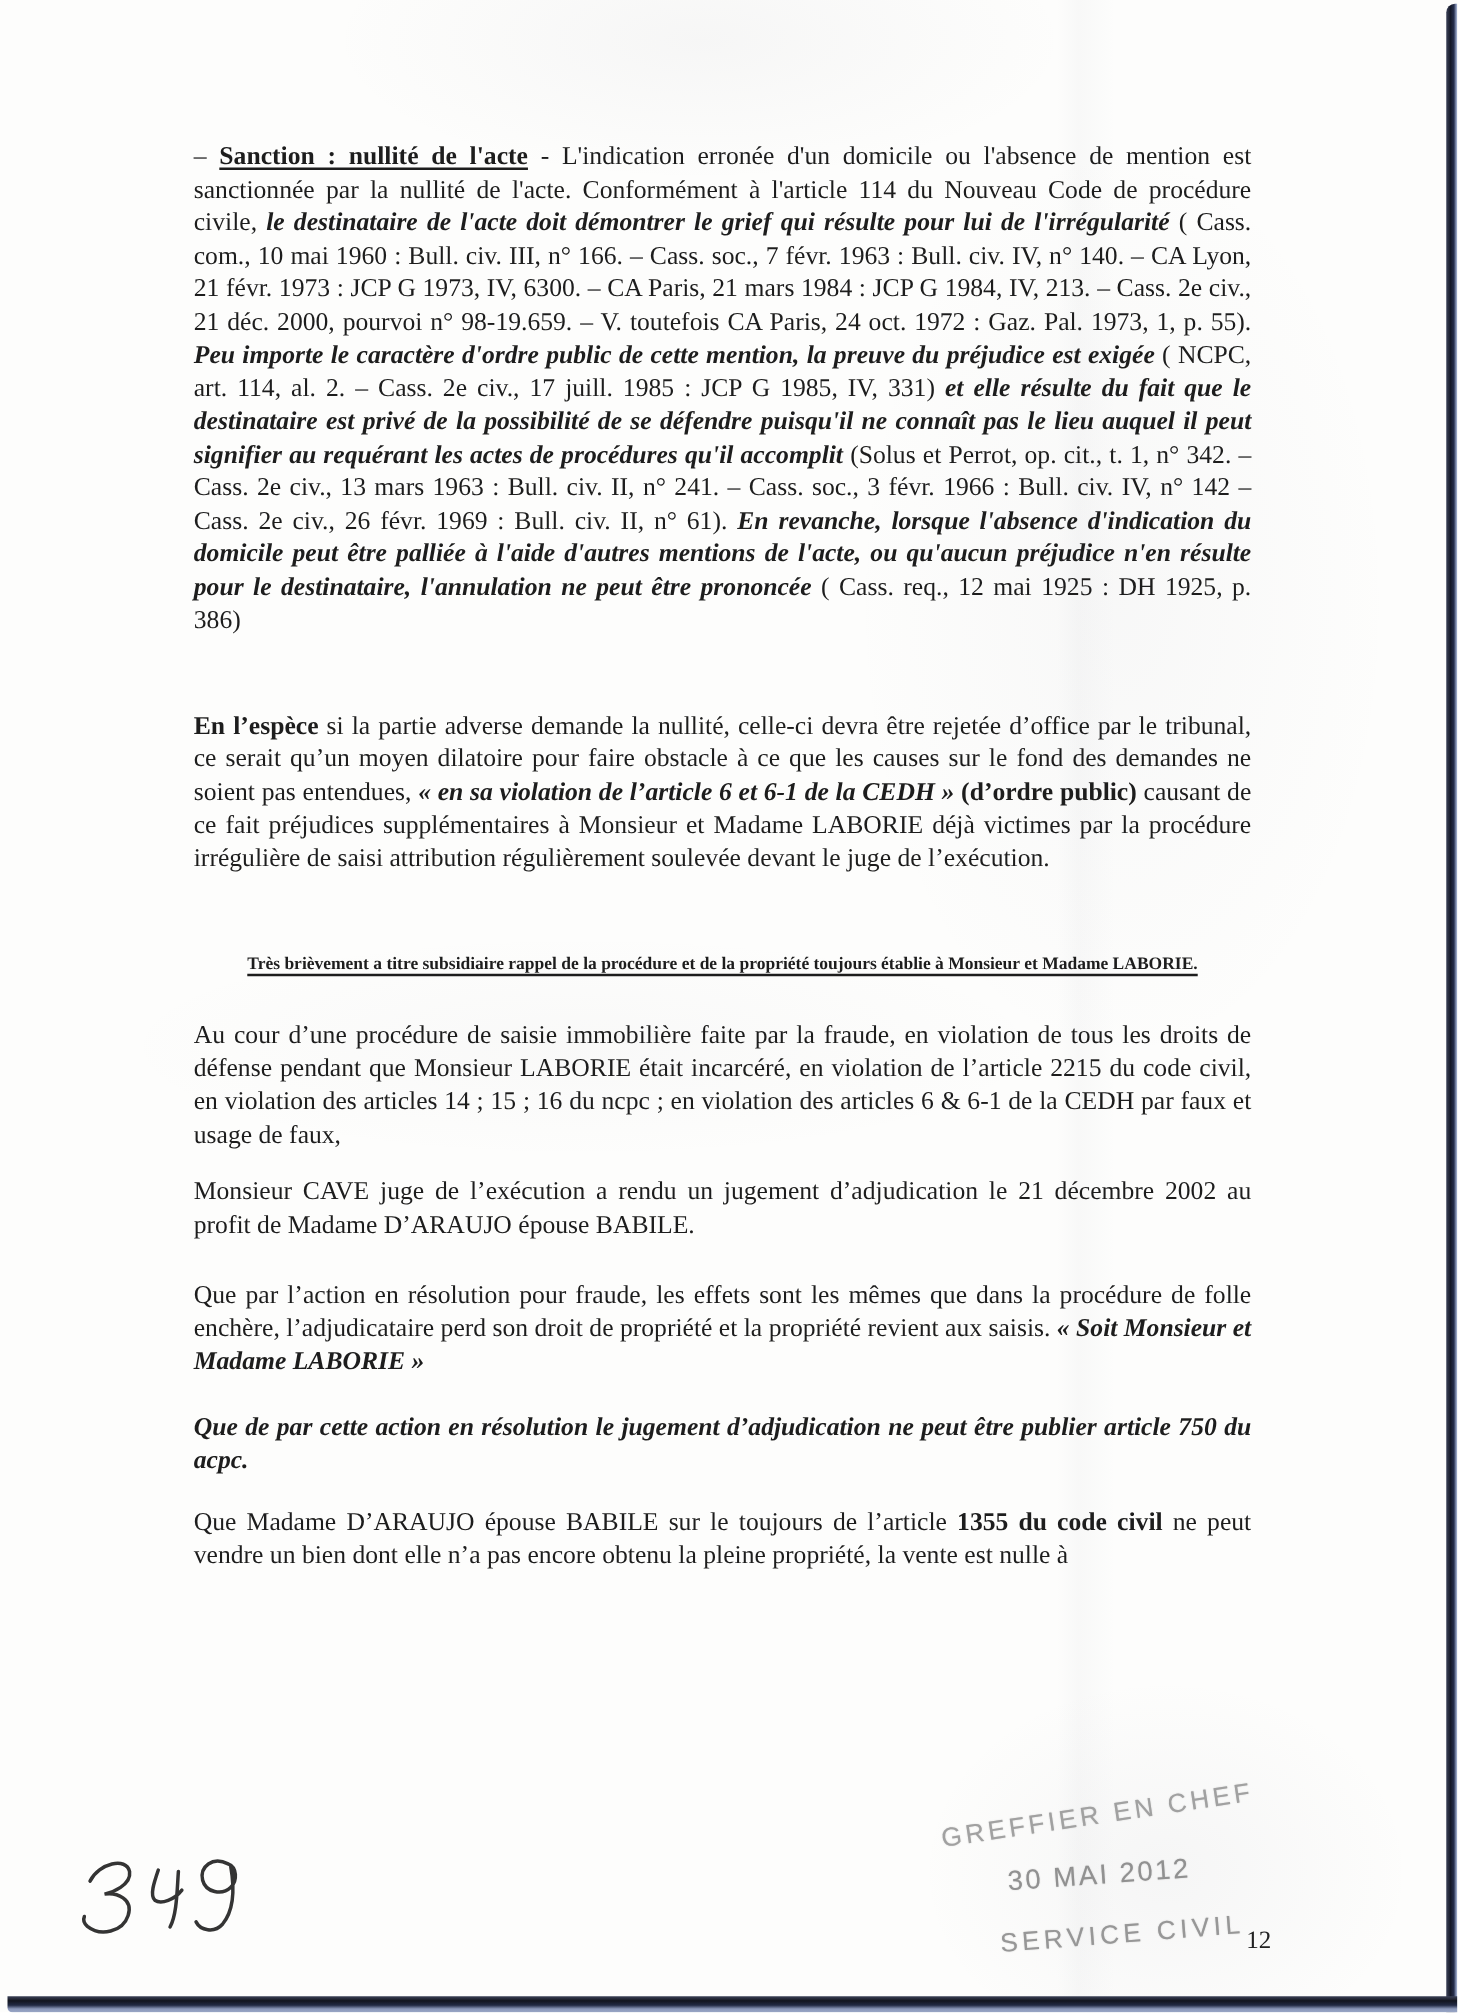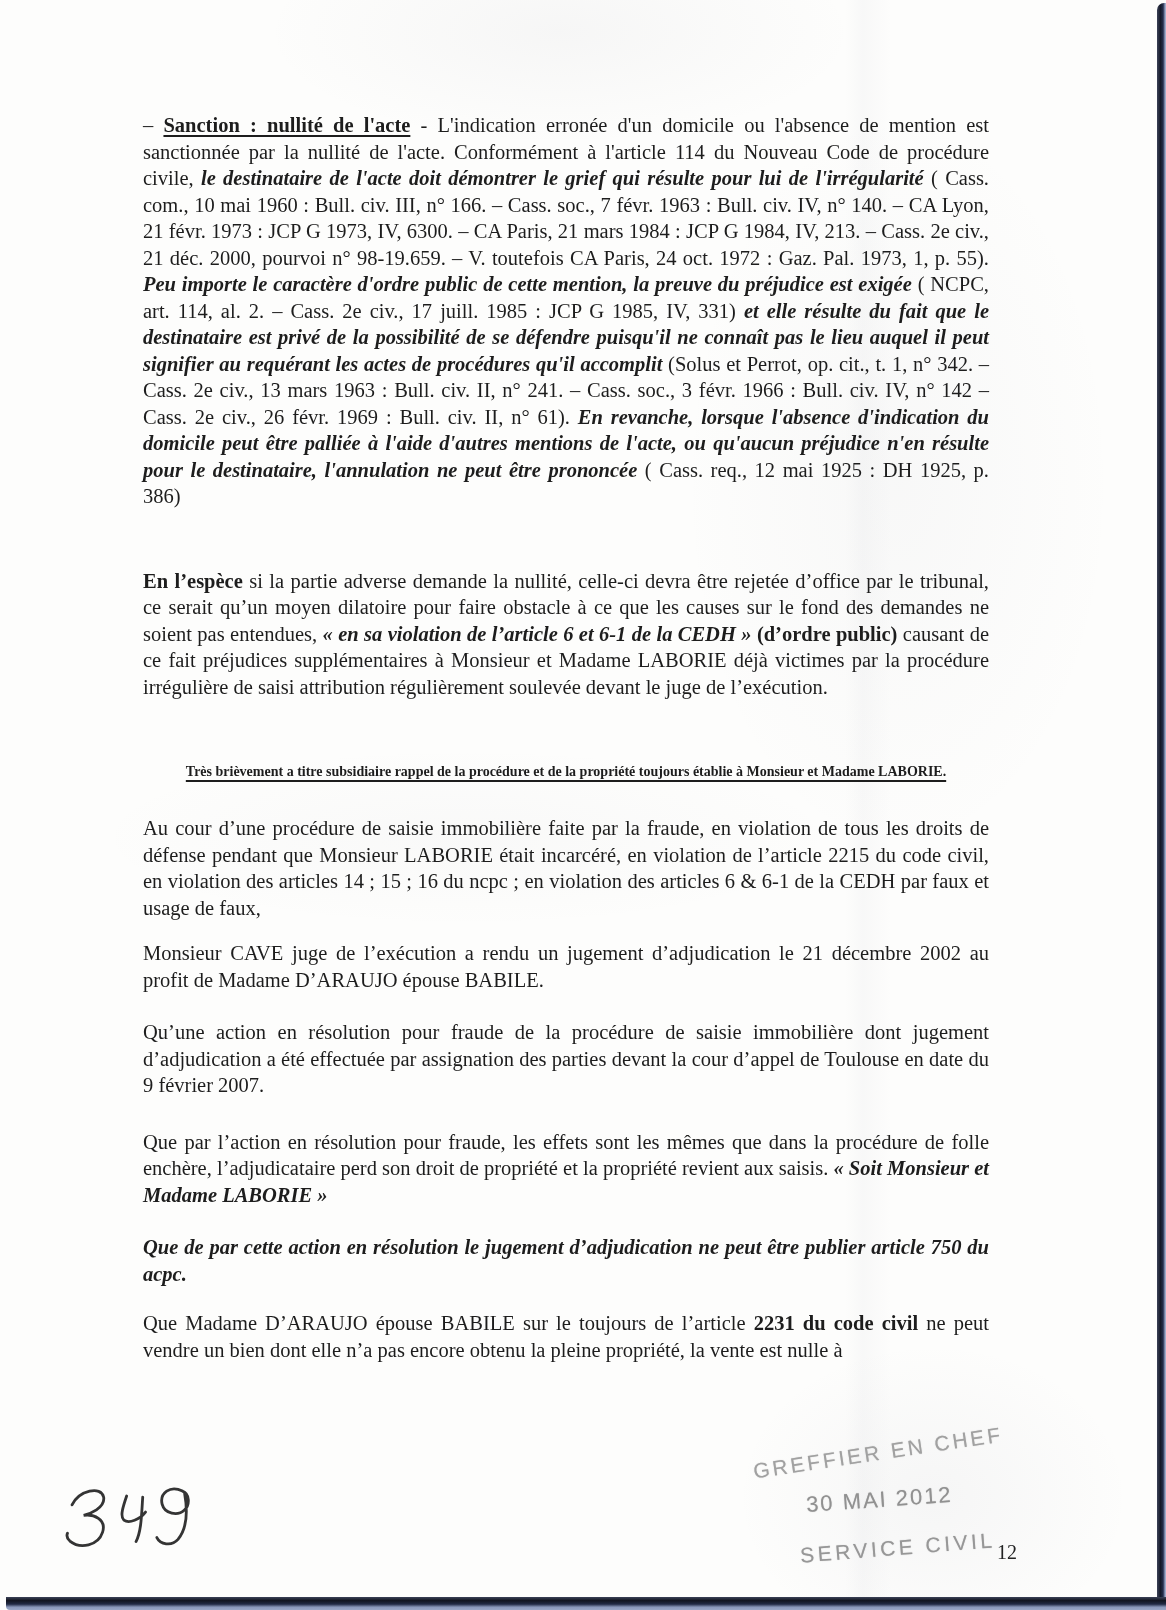--- a/index.html
+++ b/index.html
@@ -11,21 +11,21 @@
       radial-gradient(ellipse 420px 160px at 48% 2%, rgba(130,130,142,.055), transparent 70%),
       radial-gradient(ellipse 300px 520px at 77% 30%, rgba(120,122,140,.04), transparent 72%),
       radial-gradient(ellipse 280px 220px at 80% 93%, rgba(118,120,140,.055), transparent 70%),
       radial-gradient(ellipse 500px 120px at 40% 52%, rgba(125,125,138,.03), transparent 75%),
       linear-gradient(90deg, transparent 0 72.5%, rgba(110,115,135,.035) 74%, transparent 76.5% 100%),
       #fdfdfc;
     font-family:"Liberation Serif","DejaVu Serif",serif;
     color:#1d1d1d;
   }
   .content{
-    position:absolute;left:143px;top:112px;width:846px;
+    position:absolute;left:155px;top:112px;width:846px;
     font-size:20.5px;line-height:26.5px;
     text-align:justify;
   }
   .content p{margin:0;}
   .bi{font-weight:bold;font-style:italic;}
   .b{font-weight:bold;}
   .u{text-decoration:underline;text-decoration-thickness:2px;text-underline-offset:3px;}
   .para-espece{margin-top:58px !important;font-family:Liberation Serif, serif;}
   .heading{
     margin-top:56px !important;
@@ -93,27 +93,26 @@
     <p><span>– </span><span class="b u">Sanction : nullité de l'acte</span><span> - L'indication erronée d'un domicile ou l'absence de mention est sanctionnée par la nullité de l'acte. Conformément à l'article 114 du Nouveau Code de procédure civile, </span><span class="bi">le destinataire de l'acte doit démontrer le grief qui résulte pour lui de l'irrégularité</span><span> ( Cass. com., 10 mai 1960 : Bull. civ. III, n° 166. – Cass. soc., 7 févr. 1963 : Bull. civ. IV, n° 140. – CA Lyon, 21 févr. 1973 : JCP G 1973, IV, 6300. – CA Paris, 21 mars 1984 : JCP G 1984, IV, 213. – Cass. 2e civ., 21 déc. 2000, pourvoi n° 98-19.659. – V. toutefois CA Paris, 24 oct. 1972 : Gaz. Pal. 1973, 1, p. 55). </span><span class="bi">Peu importe le caractère d'ordre public de cette mention, la preuve du préjudice est exigée</span><span> ( NCPC, art. 114, al. 2. – Cass. 2e civ., 17 juill. 1985 : JCP G 1985, IV, 331) </span><span class="bi">et elle résulte du fait que le destinataire est privé de la possibilité de se défendre puisqu'il ne connaît pas le lieu auquel il peut signifier au requérant les actes de procédures qu'il accomplit</span><span> (Solus et Perrot, op. cit., t. 1, n° 342. – Cass. 2e civ., 13 mars 1963 : Bull. civ. II, n° 241. – Cass. soc., 3 févr. 1966 : Bull. civ. IV, n° 142 – Cass. 2e civ., 26 févr. 1969 : Bull. civ. II, n° 61). </span><span class="bi">En revanche, lorsque l'absence d'indication du domicile peut être palliée à l'aide d'autres mentions de l'acte, ou qu'aucun préjudice n'en résulte pour le destinataire, l'annulation ne peut être prononcée</span><span> ( Cass. req., 12 mai 1925 : DH 1925, p. 386)</span></p>
 
     <p class="para-espece"><span class="b">En l’espèce</span><span> si la partie adverse demande la nullité, celle-ci devra être rejetée d’office par le tribunal, ce serait qu’un moyen dilatoire pour faire obstacle à ce que les causes sur le fond des demandes ne soient pas entendues, </span><span class="bi">« en sa violation de l’article 6 et 6-1 de la CEDH »</span><span> </span><span class="b">(d’ordre public)</span><span> causant de ce fait préjudices supplémentaires à Monsieur et Madame LABORIE déjà victimes par la procédure irrégulière de saisi attribution régulièrement soulevée devant le juge de l’exécution.</span></p>
 
     <p class="heading"><span>Très brièvement a titre subsidiaire rappel de la procédure et de la propriété toujours établie à Monsieur et Madame LABORIE.</span></p>
 
     <p class="para-aucour"><span>Au cour d’une procédure de saisie immobilière faite par la fraude, en violation de tous les droits de défense pendant que Monsieur LABORIE était incarcéré, en violation de l’article 2215 du code civil, en violation des articles 14 ; 15 ; 16 du ncpc ; en violation des articles 6 &amp; 6-1 de la CEDH par faux et usage de faux,</span></p>
 
     <p class="para-cave"><span>Monsieur CAVE juge de l’exécution a rendu un jugement d’adjudication le 21 décembre 2002 au profit de Madame D’ARAUJO épouse BABILE.</span></p>
 
-    <p class="para-resolution"><span>Qu’une action en résolution pour fraude de la procédure de saisie immobilière dont jugement d’adjudication a été effectuée par assignation des parties devant la cour d’appel de Toulouse en date du 9 février 2007.</span></p>
 
     <p class="para-effets"><span>Que par l’action en résolution pour fraude, les effets sont les mêmes que dans la procédure de folle enchère, l’adjudicataire perd son droit de propriété et la propriété revient aux saisis. </span><span class="bi">« Soit Monsieur et Madame LABORIE »</span></p>
 
     <p class="para-publier bi"><span>Que de par cette action en résolution le jugement d’adjudication ne peut être publier article 750 du acpc.</span></p>
 
-    <p class="para-araujo"><span>Que Madame D’ARAUJO épouse BABILE sur le toujours de l’article </span><span class="b">2231 du code civil</span><span> ne peut vendre un bien dont elle n’a pas encore obtenu la pleine propriété, la vente est nulle à</span></p>
+    <p class="para-araujo"><span>Que Madame D’ARAUJO épouse BABILE sur le toujours de l’article </span><span class="b">1355 du code civil</span><span> ne peut vendre un bien dont elle n’a pas encore obtenu la pleine propriété, la vente est nulle à</span></p>
 
   </div>
 
   <div class="stamp stamp-greffier">GREFFIER EN CHEF</div>
   <div class="stamp stamp-date">30 MAI 2012</div>
   <div class="stamp stamp-service">SERVICE CIVIL</div>
 
   <div class="page-number">12</div>
 
   <svg class="folio" viewBox="0 0 160 100" role="img" aria-label="349">

